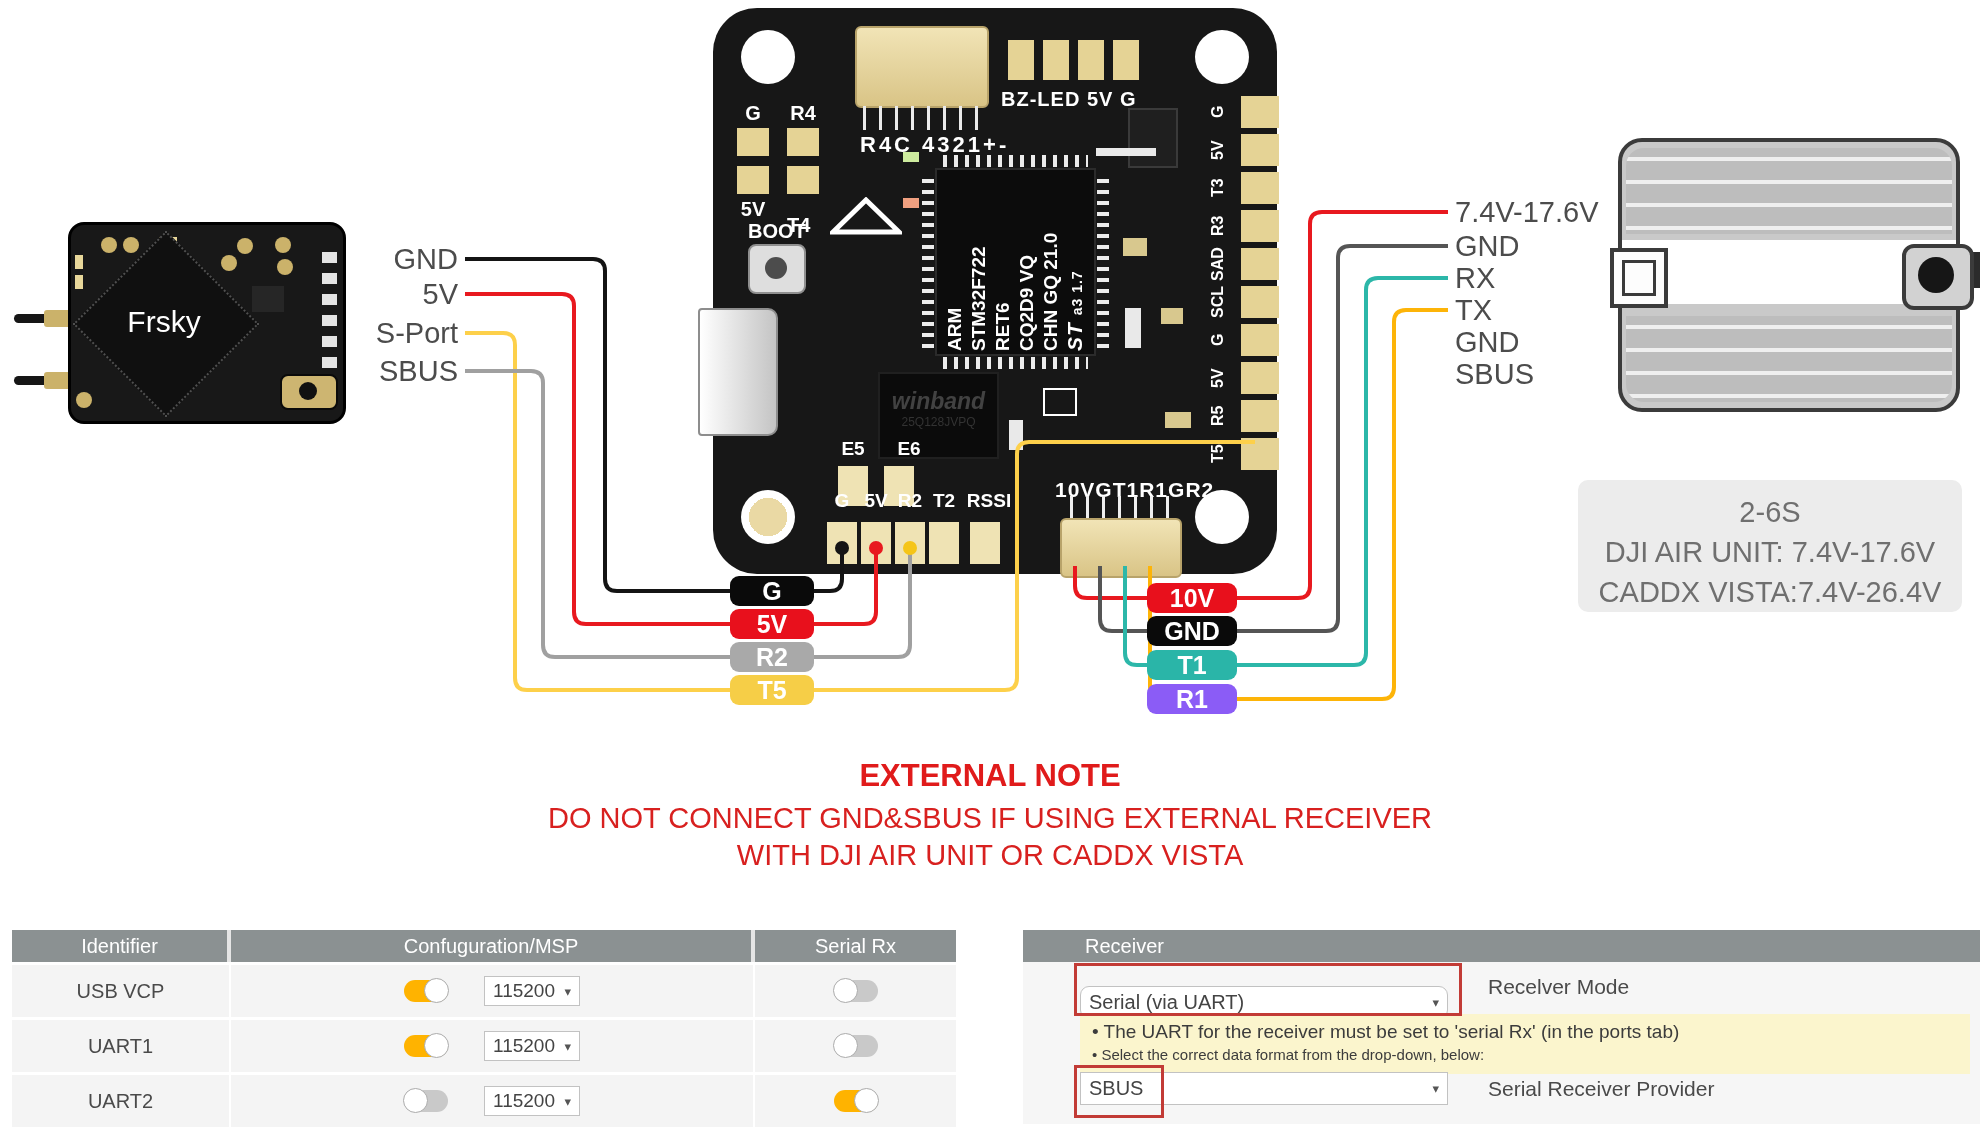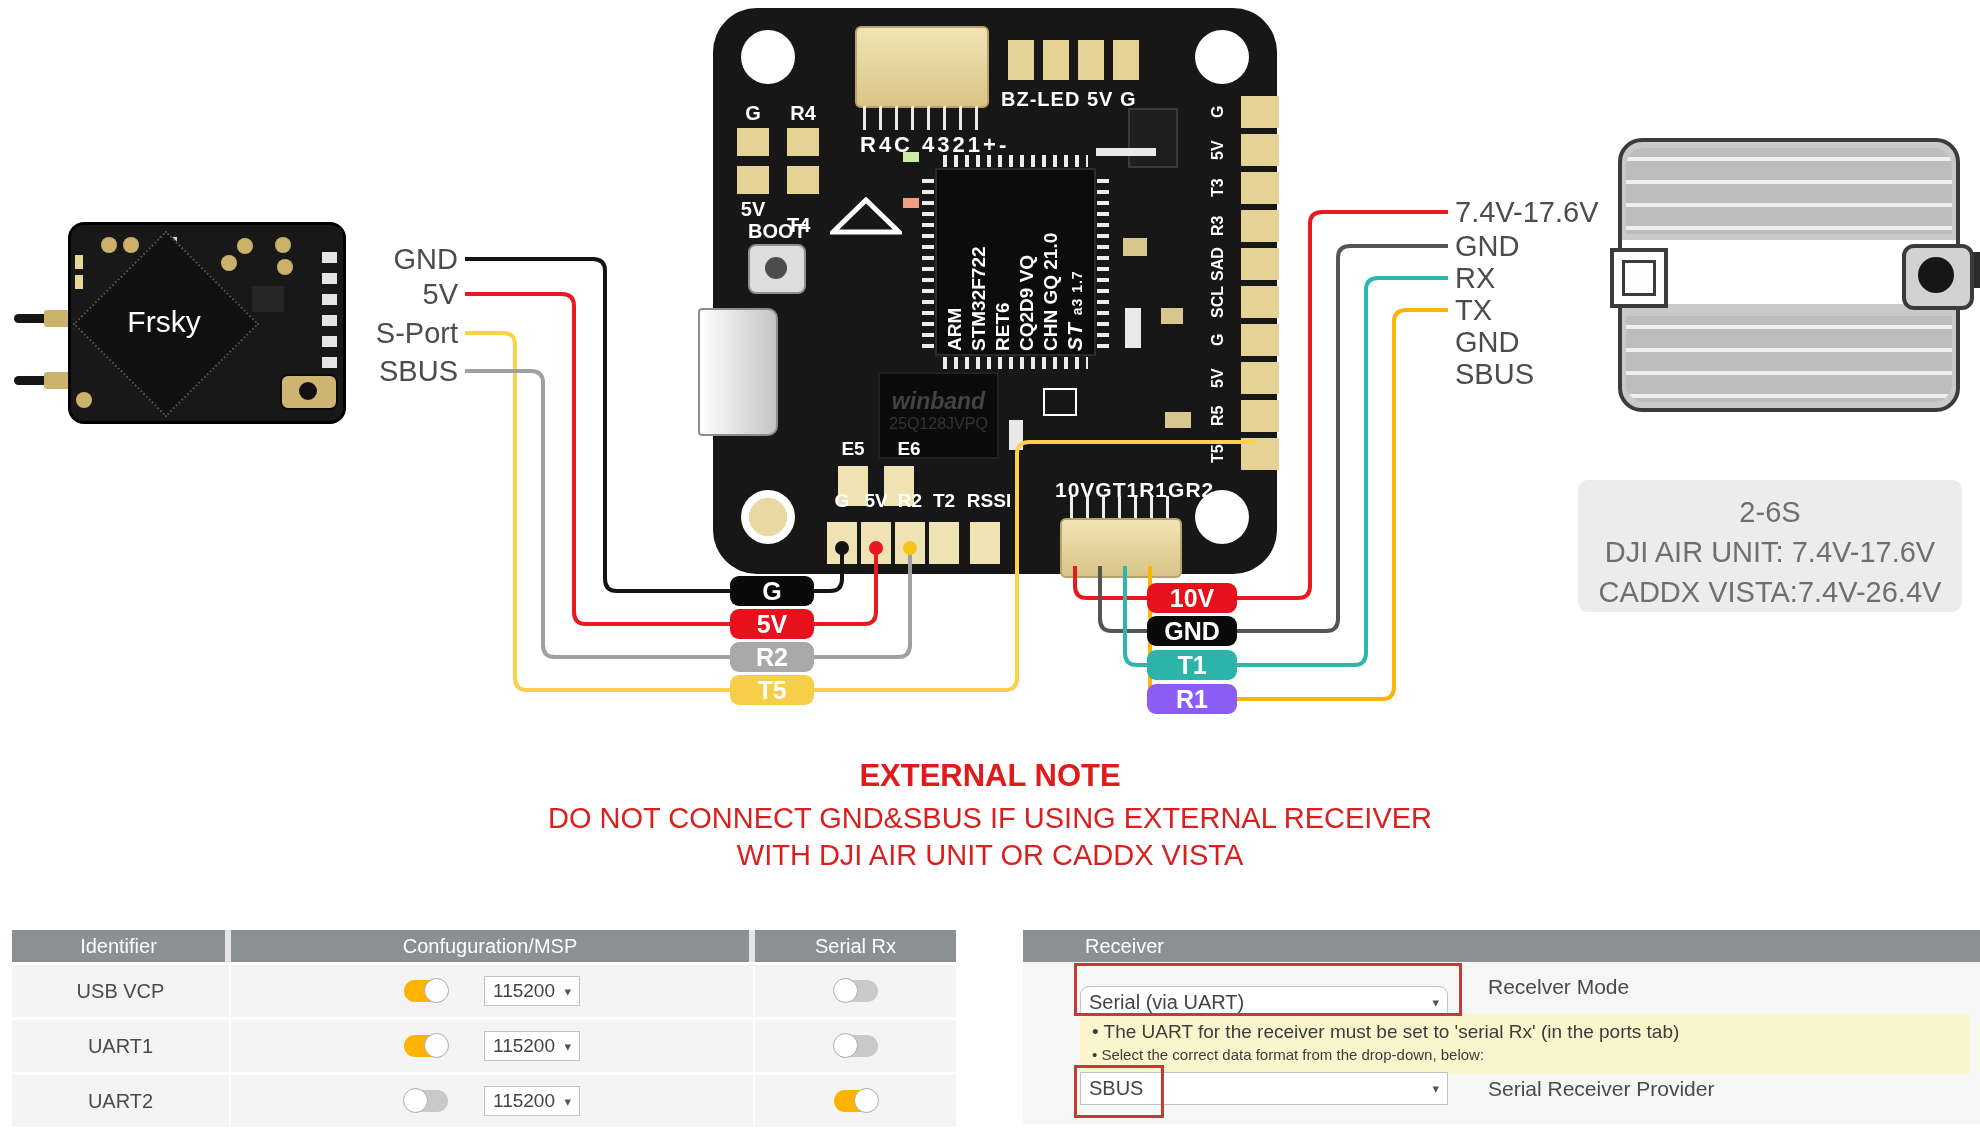--- a/index.html
+++ b/index.html
@@ -56,21 +56,21 @@
       background:repeating-linear-gradient(90deg,#ececec 0 4px,transparent 4px 11px);}
   .mcu .pins-v{position:absolute;top:6px;bottom:6px;width:12px;
       background:repeating-linear-gradient(0deg,#ececec 0 4px,transparent 4px 11px);}
   .mcu-text{position:absolute;left:50%;top:50%;transform:translate(-50%,-50%) rotate(-90deg);
       width:178px;color:#fff;font-weight:bold;font-size:19px;line-height:24px;text-align:left;
       white-space:nowrap;}
   .mcu-logo-row{font-size:21px;font-style:italic;letter-spacing:1px;}
   .flash{position:absolute;left:165px;top:364px;width:117px;height:83px;background:#0b0b0b;
       border:2px solid #202020;text-align:center;}
   .flash .b{color:#424242;font-style:italic;font-weight:bold;font-size:23px;margin-top:14px;}
-  .flash .p{color:#333;font-size:16px;}
+  .flash .p{color:#333;font-size:12px;}
   .usb{position:absolute;left:-15px;top:300px;width:76px;height:124px;
       background:linear-gradient(90deg,#ffffff,#c4c4c4);border:2px solid #8d8d8d;
       border-radius:4px 10px 10px 4px;}
   .rpad{position:absolute;left:528px;width:38px;height:32px;background:#e5d395;}
   .rlabel{position:absolute;left:496px;width:26px;height:34px;color:#fff;font-weight:bold;
       font-size:16px;writing-mode:vertical-rl;transform:rotate(180deg);text-align:center;}
   .bpad{position:absolute;width:30px;height:42px;background:#efe3b4;top:514px;}
   .apad{position:absolute;width:30px;height:40px;background:#efe3b4;top:458px;}
   .blabel{position:absolute;top:482px;height:24px;color:#fff;font-weight:bold;font-size:19px;
       text-align:center;}
@@ -128,21 +128,21 @@
       padding-top:12px;box-sizing:border-box;z-index:1;}
 
   
   .warn{position:absolute;left:300px;width:1380px;text-align:center;z-index:2;}
   .warn-title{top:758px;font-size:31px;font-weight:bold;color:#e01b1b;}
   .warn-body{top:800px;font-size:29px;color:#d8201f;line-height:37px;}
 
   
   .ports{position:absolute;left:12px;top:930px;width:944px;z-index:2;}
   .ports-header{display:flex;height:32px;background:#8b9192;color:#fff;font-size:20px;}
-  .ports-header>div{line-height:32px;text-align:center;border-right:6px solid #e5e5e5;box-sizing:border-box;}
+  .ports-header>div{line-height:32px;text-align:center;border-right:4px solid #e5e5e5;box-sizing:border-box;}
   .ports-header>div:last-child{border-right:none;}
   .p-c1{width:219px;} .p-c2{width:524px;} .p-c3{width:201px;border-radius:8px;}
   .ports-row{display:flex;height:52px;background:#f4f4f4;border-top:3px solid #fff;}
   .ports-row>div{display:flex;align-items:center;justify-content:center;box-sizing:border-box;
       border-right:2px solid #fff;color:#4a4a4a;font-size:20px;}
   .ports-row>div:last-child{border-right:none;}
   .ports-bottom{height:3px;background:#fff;border-bottom:1px solid #cfcfcf;}
 
   .toggle{position:relative;width:44px;height:22px;border-radius:11px;background:#c9c9c9;}
   .toggle .knob{position:absolute;left:-1px;top:-2px;width:25px;height:25px;border-radius:50%;

